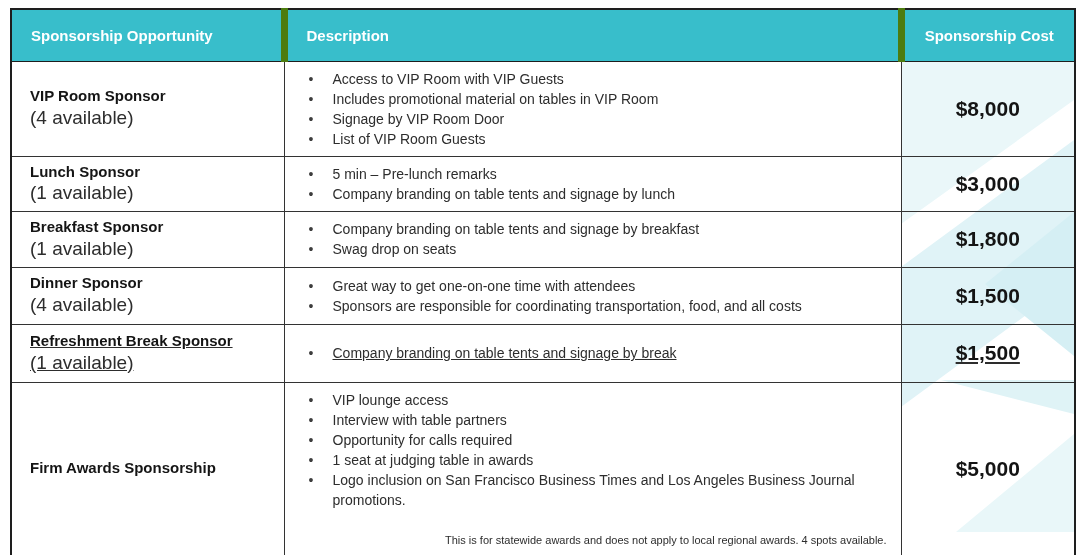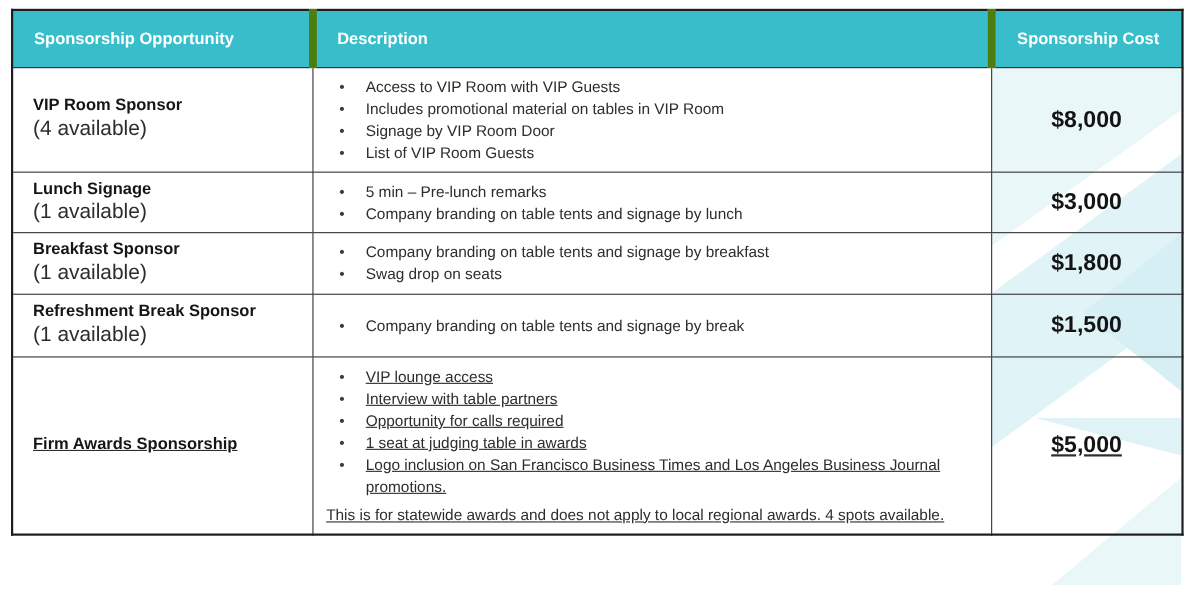--- a/index.html
+++ b/index.html
@@ -90,24 +90,25 @@
     padding-left: 36px;
     color: #2d2d2d;
   }
   .desc-cell li::before {
     content: "\2022";
     position: absolute;
     left: 12px; top: 0;
     color: #3d3d3d;
   }
   .desc-note {
-    font-size: 14px;
-    color: #2d2d2d;
-    margin-top: 7px;
+    font-size: 11px;
+    color: #2d2d2d;
+    margin-top: 23px;
     line-height: 1.35;
+    text-align: right;
   }
 </style>
 </head>
 <body>
 
 <div class="page">
 
   <svg class="watermark" viewBox="0 0 173 470" width="173" height="470" aria-hidden="true">
     <polygon points="0,0 173,0 173,38 0,162" fill="#eaf7f9"></polygon>
     <polygon points="0,205 173,78 173,218 0,345" fill="#e0f3f7"></polygon>
@@ -142,21 +143,21 @@
               <li>Signage by VIP Room Door</li>
               <li>List of VIP Room Guests</li>
             </ul>
 
       </td>
       <td class="col-cost">$8,000</td>
     </tr>
 
     <tr>
       <td class="opp-cell">
-        <div class="opp-name">Lunch Signage</div>
+        <div class="opp-name">Lunch Sponsor</div>
         <div class="opp-avail">(1 available)</div>
       </td>
       <td class="desc-cell">
         <ul>
               <li>5 min – Pre-lunch remarks</li>
               <li>Company branding on table tents and signage by lunch</li>
             </ul>
 
       </td>
       <td class="col-cost">$3,000</td>
@@ -170,20 +171,34 @@
       <td class="desc-cell">
         <ul>
               <li>Company branding on table tents and signage by breakfast</li>
               <li>Swag drop on seats</li>
             </ul>
 
       </td>
       <td class="col-cost">$1,800</td>
     </tr>
 
+    <tr>
+      <td class="opp-cell">
+        <div class="opp-name">Dinner Sponsor</div>
+        <div class="opp-avail">(4 available)</div>
+      </td>
+      <td class="desc-cell">
+        <ul>
+              <li>Great way to get one-on-one time with attendees</li>
+              <li>Sponsors are responsible for coordinating transportation, food, and all costs</li>
+            </ul>
+
+      </td>
+      <td class="col-cost">$1,500</td>
+    </tr>
 
     <tr>
       <td class="opp-cell">
         <div class="opp-name">Refreshment Break Sponsor</div>
         <div class="opp-avail">(1 available)</div>
       </td>
       <td class="desc-cell">
         <ul>
               <li>Company branding on table tents and signage by break</li>
             </ul>

